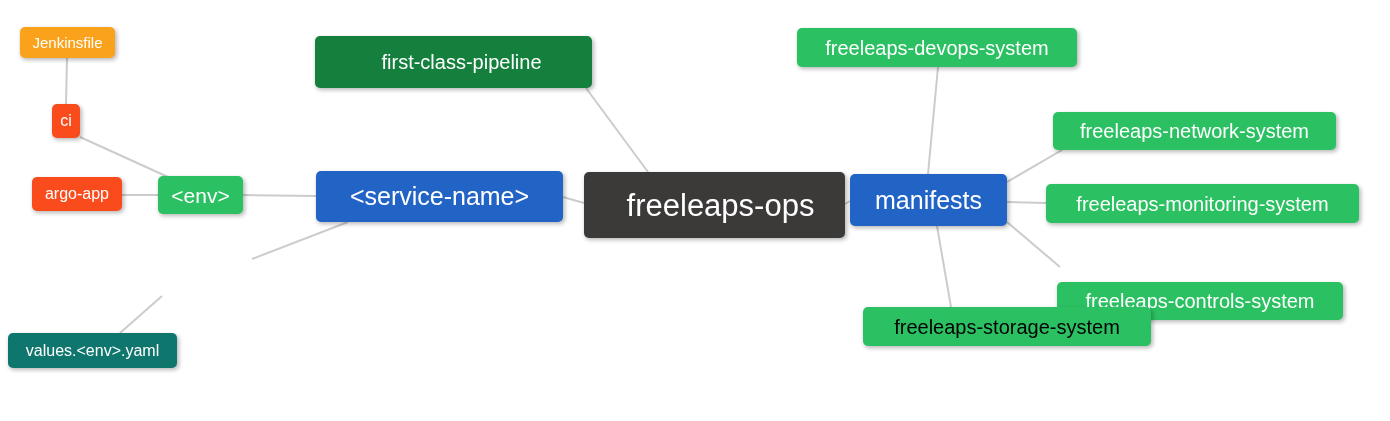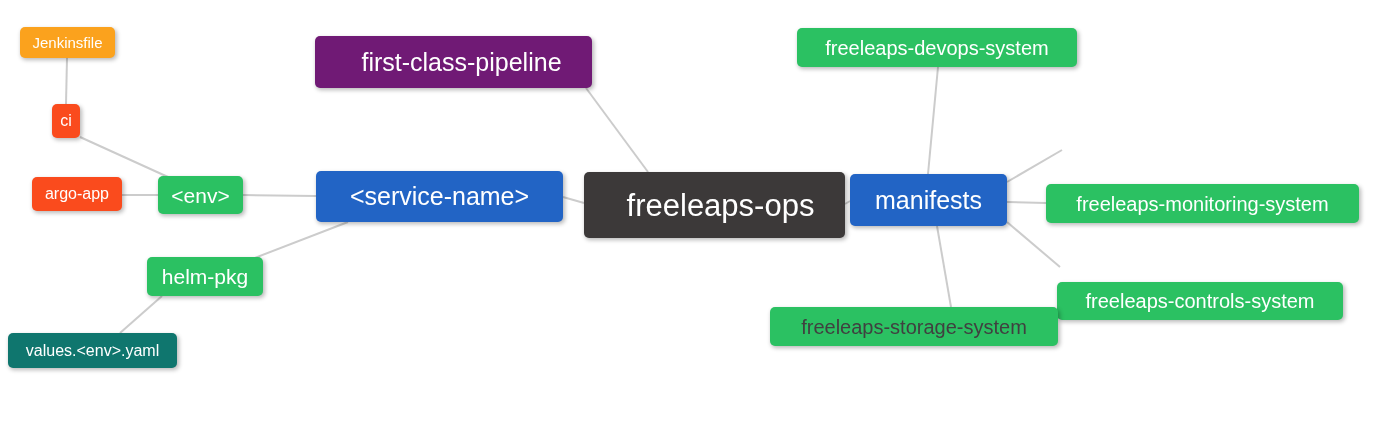--- a/index.html
+++ b/index.html
@@ -55,23 +55,23 @@
       <line x1="1007" y1="182" x2="1062" y2="150" stroke="#CCCCCC" stroke-width="2"></line>
       <line x1="1007" y1="202" x2="1046" y2="203" stroke="#CCCCCC" stroke-width="2"></line>
       <line x1="1007" y1="222" x2="1060" y2="267" stroke="#CCCCCC" stroke-width="2"></line>
       <line x1="937" y1="226" x2="951" y2="307" stroke="#CCCCCC" stroke-width="2"></line>
     </svg>
 
 <div class="node" style="left: 20px; top: 27px; width: 95px; height: 31px; font-size: 15px; background: rgb(251, 162, 29); color: rgb(255, 255, 255);">Jenkinsfile</div>
     <div class="node" style="left: 52px; top: 104px; width: 28px; height: 34px; font-size: 16px; background: rgb(250, 75, 29); color: rgb(255, 255, 255);">ci</div>
     <div class="node" style="left: 32px; top: 177px; width: 90px; height: 34px; font-size: 16px; background: rgb(250, 75, 29); color: rgb(255, 255, 255);">argo-app</div>
     <div class="node" style="left: 158px; top: 176px; width: 85px; height: 38px; font-size: 21px; background: rgb(43, 193, 98); color: rgb(255, 255, 255);">&lt;env&gt;</div>
-    <div class="node" style="left: 147px; top: 257px; width: 116px; height: 39px; font-size: 21px; background: rgb(43, 193, 98); color: rgb(255, 255, 255);">helm-pkg</div>
     <div class="node" style="left: 8px; top: 333px; width: 169px; height: 35px; font-size: 16px; background: #0f766e; color: rgb(255, 255, 255);">values.&lt;env&gt;.yaml</div>
-    <div class="node" style="left: 315px; top: 36px; width: 277px; height: 52px; font-size: 25px; background: #701a75; color: rgb(255, 255, 255); padding-left: 16px;">first-class-pipeline</div>
+    <div class="node" style="left: 315px; top: 36px; width: 277px; height: 52px; font-size: 20px; background: #15803d; color: rgb(255, 255, 255); padding-left: 16px;">first-class-pipeline</div>
     <div class="node" style="left: 316px; top: 171px; width: 247px; height: 51px; font-size: 25px; background: rgb(34, 100, 197); color: rgb(255, 255, 255);">&lt;service-name&gt;</div>
     <div class="node" style="left: 584px; top: 172px; width: 261px; height: 66px; font-size: 31px; background: rgb(60, 57, 57); color: rgb(255, 255, 255); padding-left: 12px;">freeleaps-ops</div>
     <div class="node" style="left: 850px; top: 174px; width: 157px; height: 52px; font-size: 25px; background: rgb(34, 100, 197); color: rgb(255, 255, 255);">manifests</div>
     <div class="node" style="left: 797px; top: 28px; width: 280px; height: 39px; font-size: 20px; background: rgb(43, 193, 98); color: rgb(255, 255, 255);">freeleaps-devops-system</div>
+    <div class="node" style="left: 1053px; top: 112px; width: 283px; height: 38px; font-size: 20px; background: rgb(43, 193, 98); color: rgb(255, 255, 255);">freeleaps-network-system</div>
     <div class="node" style="left: 1046px; top: 184px; width: 313px; height: 39px; font-size: 20px; background: rgb(43, 193, 98); color: rgb(255, 255, 255);">freeleaps-monitoring-system</div>
     <div class="node" style="left: 1057px; top: 258px; width: 286px; height: 38px; font-size: 20px; background: rgb(43, 193, 98); color: rgb(255, 255, 255); margin-top: 24px;">freeleaps-controls-system</div>
-    <div class="node" style="left: 770px; top: 307px; width: 288px; height: 39px; font-size: 20px; background: rgb(43, 193, 98); color: #404040;">freeleaps-storage-system</div>
+    <div class="node" style="left: 863px; top: 307px; width: 288px; height: 39px; font-size: 20px; background: rgb(43, 193, 98); color: #000000;">freeleaps-storage-system</div>
   </div>
 
 </body></html>

